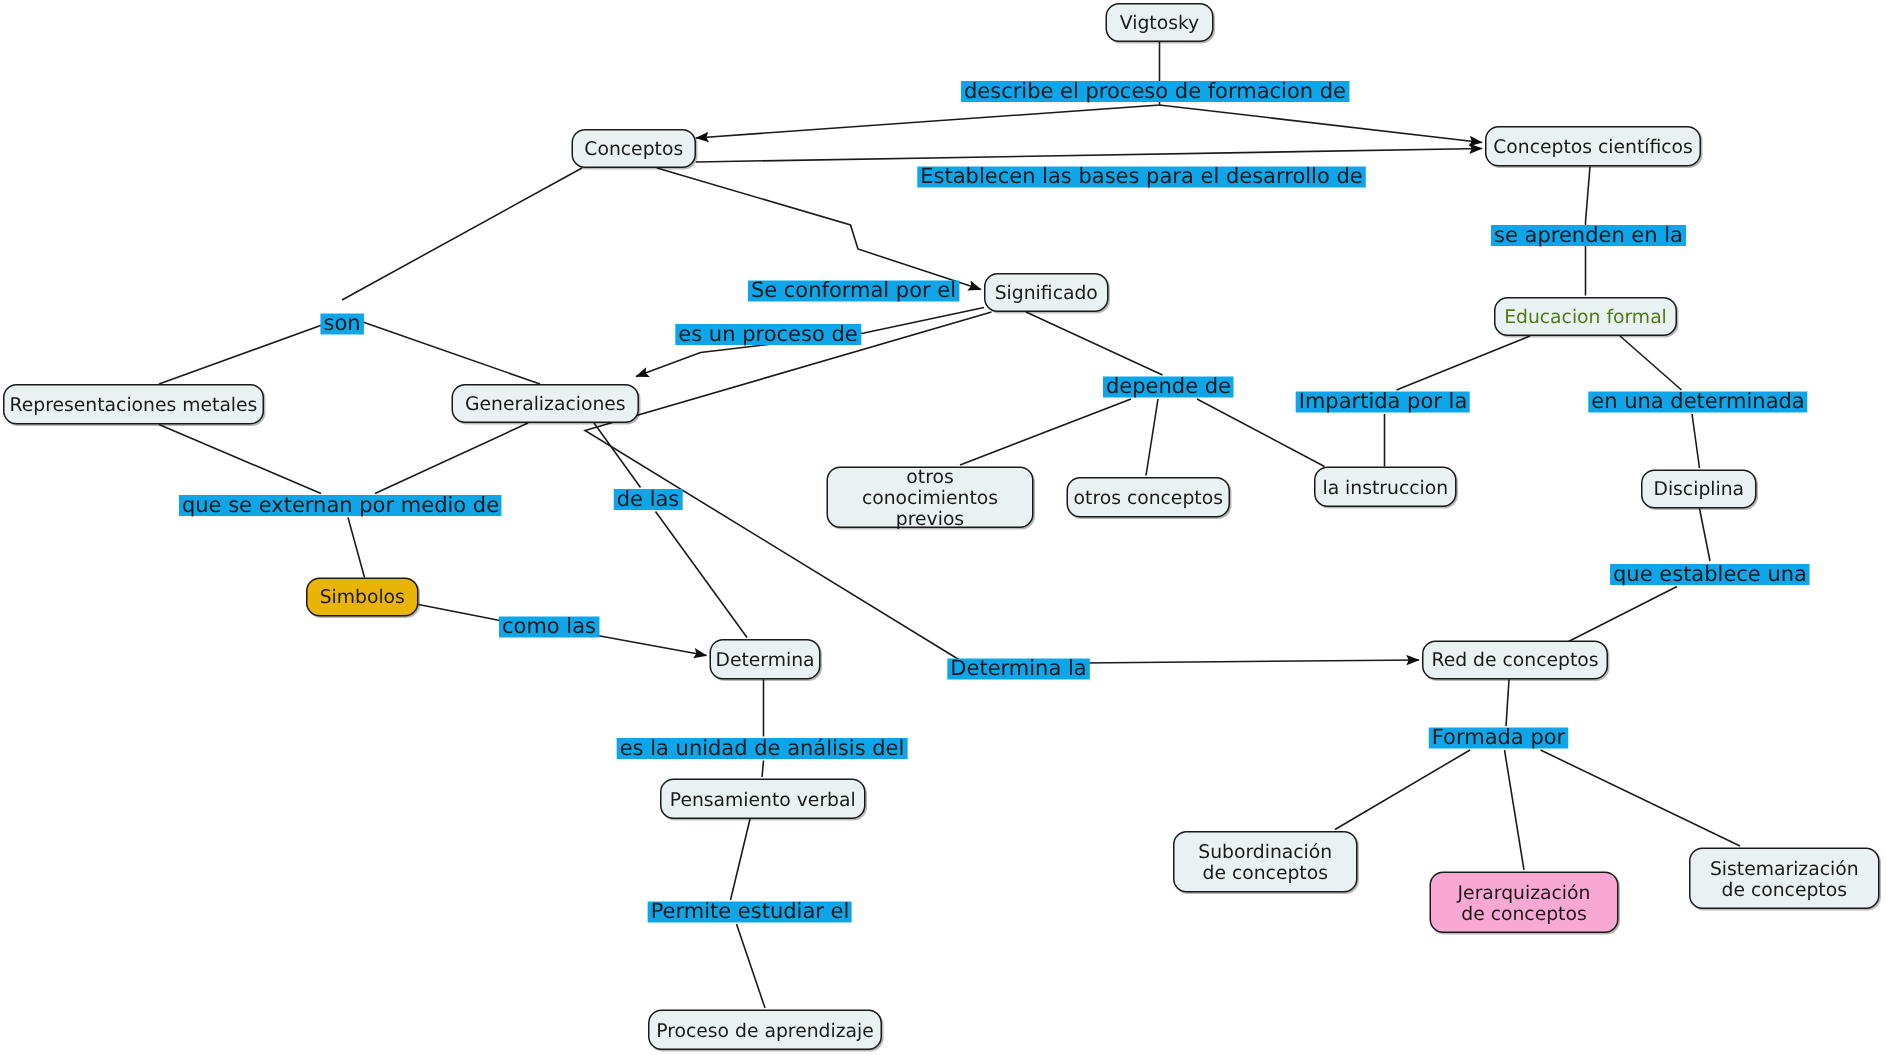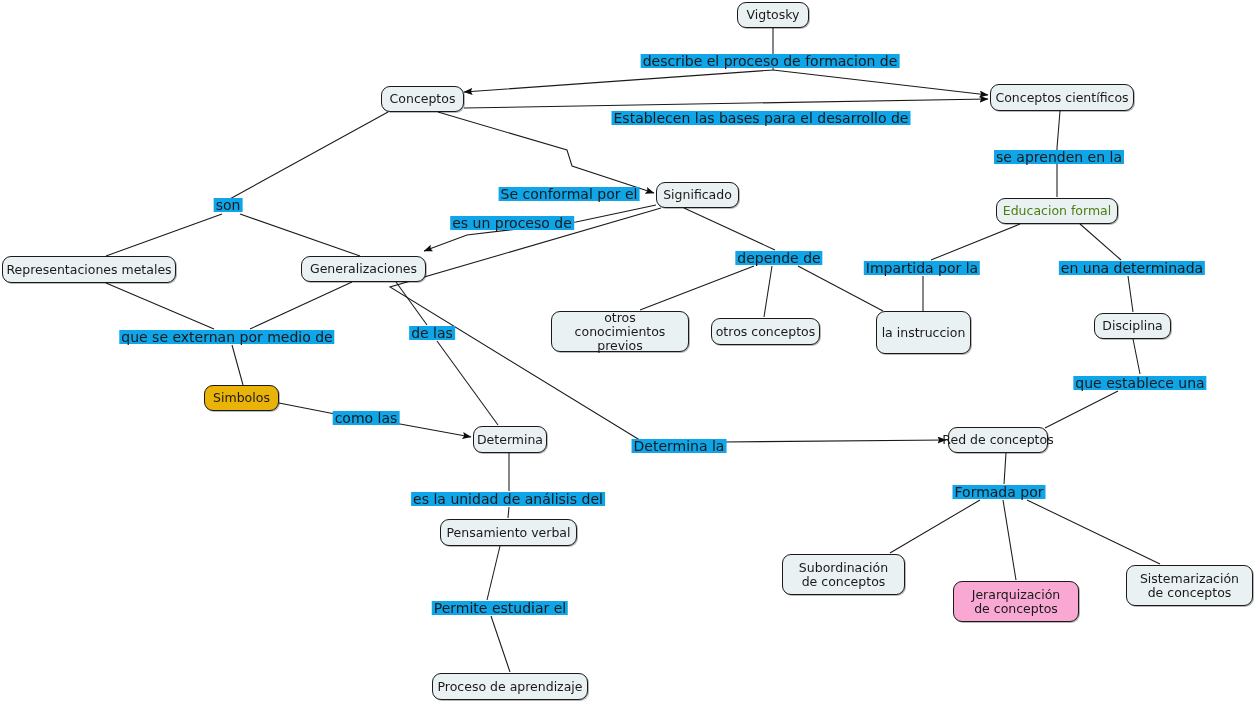--- a/index.html
+++ b/index.html
@@ -102,21 +102,21 @@
         <polyline points="509,453 509,491" stroke="#1a1a1a" stroke-width="1.05" fill="none"></polyline>
         <polyline points="509,507 508,518" stroke="#1a1a1a" stroke-width="1.05" fill="none"></polyline>
         <polyline points="500,546 487,600" stroke="#1a1a1a" stroke-width="1.05" fill="none"></polyline>
         <polyline points="491,616 510,672" stroke="#1a1a1a" stroke-width="1.05" fill="none"></polyline>
       </g>
   </svg>
 
   <div id="label-layer">
       <div class="link-label" style="left: 770px; top: 61px;">describe el proceso de formacion de</div>
       <div class="link-label" style="left: 761px; top: 118px;">Establecen las bases para el desarrollo de</div>
-      <div class="link-label" style="left: 228px; top: 205px;">son</div>
+      <div class="link-label" style="left: 228px; top: 216px;">son</div>
       <div class="link-label" style="left: 569px; top: 158px; margin-top: 36px;">Se conformal por el</div>
       <div class="link-label" style="left: 512px; top: 223px;">es un proceso de</div>
       <div class="link-label" style="left: 779px; top: 258px;">depende de</div>
       <div class="link-label" style="left: 1059px; top: 157px;">se aprenden en la</div>
       <div class="link-label" style="left: 922px; top: 268px;">Impartida por la</div>
       <div class="link-label" style="left: 1132px; top: 268px;">en una determinada</div>
       <div class="link-label" style="left: 227px; top: 337px;">que se externan por medio de</div>
       <div class="link-label" style="left: 432px; top: 333px;">de las</div>
       <div class="link-label" style="left: 366px; top: 418px;">como las</div>
       <div class="link-label" style="left: 679px; top: 446px;">Determina la</div>
@@ -146,33 +146,33 @@
       </div>
       <div class="node" style="left: 301px; top: 256px; width: 125px; height: 26px; background: rgb(234, 241, 243); border-color: rgb(26, 26, 26); color: rgb(26, 26, 26);">
         <span>Generalizaciones</span>
       </div>
       <div class="node multi" style="left: 551px; top: 311px; width: 138px; height: 41px; background: rgb(234, 241, 243); border-color: rgb(26, 26, 26); color: rgb(26, 26, 26);">
         <span>otros conocimientos previos</span>
       </div>
       <div class="node" style="left: 711px; top: 318px; width: 109px; height: 27px; background: rgb(234, 241, 243); border-color: rgb(26, 26, 26); color: rgb(26, 26, 26);">
         <span>otros conceptos</span>
       </div>
-      <div class="node" style="left: 876px; top: 311px; width: 95px; height: 43px; background: rgb(234, 241, 243); border-color: rgb(26, 26, 26); color: rgb(26, 26, 26);">
+      <div class="node" style="left: 876px; top: 311px; width: 95px; height: 27px; background: rgb(234, 241, 243); border-color: rgb(26, 26, 26); color: rgb(26, 26, 26);">
         <span>la instruccion</span>
       </div>
       <div class="node" style="left: 1094px; top: 313px; width: 77px; height: 26px; background: rgb(234, 241, 243); border-color: rgb(26, 26, 26); color: rgb(26, 26, 26);">
         <span>Disciplina</span>
       </div>
       <div class="node" style="left: 204px; top: 385px; width: 75px; height: 26px; background: #eab308; border-color: rgb(26, 26, 26); color: rgb(26, 26, 26);">
         <span>Simbolos</span>
       </div>
       <div class="node" style="left: 473px; top: 426px; width: 74px; height: 27px; background: rgb(234, 241, 243); border-color: rgb(26, 26, 26); color: rgb(26, 26, 26);">
         <span>Determina</span>
       </div>
-      <div class="node" style="left: 948px; top: 427px; width: 100px; height: 26px; background: rgb(234, 241, 243); border-color: rgb(26, 26, 26); color: rgb(26, 26, 26);">
+      <div class="node" style="left: 948px; top: 427px; width: 124px; height: 26px; background: rgb(234, 241, 243); border-color: rgb(26, 26, 26); color: rgb(26, 26, 26);">
         <span>Red de conceptos</span>
       </div>
       <div class="node" style="left: 440px; top: 519px; width: 137px; height: 27px; background: rgb(234, 241, 243); border-color: rgb(26, 26, 26); color: rgb(26, 26, 26);">
         <span>Pensamiento verbal</span>
       </div>
       <div class="node multi" style="left: 782px; top: 554px; width: 123px; height: 41px; background: rgb(234, 241, 243); border-color: rgb(26, 26, 26); color: rgb(26, 26, 26);">
         <span>Subordinación de conceptos</span>
       </div>
       <div class="node multi" style="left: 1126px; top: 565px; width: 127px; height: 41px; background: rgb(234, 241, 243); border-color: rgb(26, 26, 26); color: rgb(26, 26, 26);">
         <span>Sistemarización de conceptos</span>

